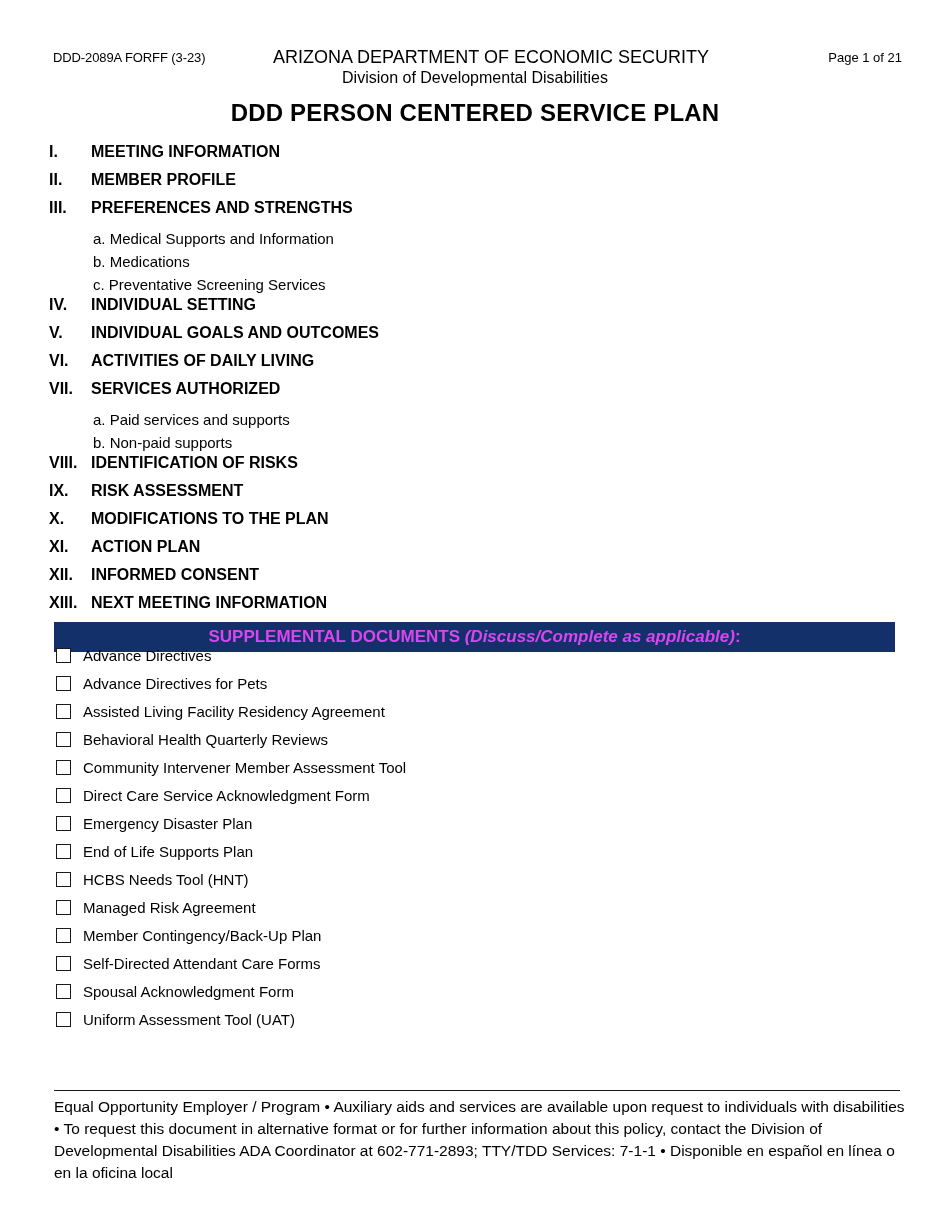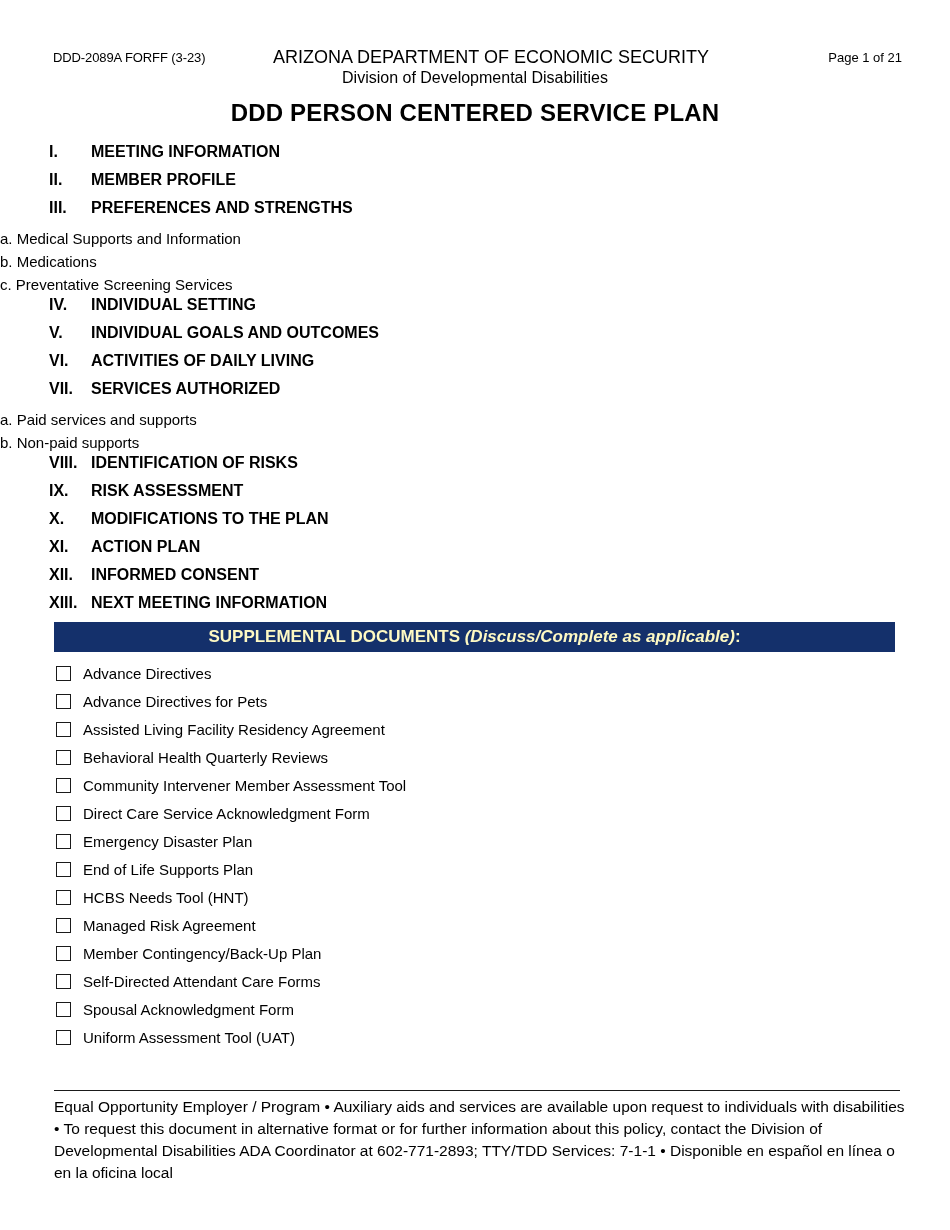--- a/index.html
+++ b/index.html
@@ -95,52 +95,53 @@
     font-weight: bold;
     flex: none;
   }
   .toc-label {
     font-size: 16px;
     font-weight: bold;
     white-space: nowrap;
   }
   .toc-sub {
     height: 23px;
+    margin-left: 93px;
     font-size: 15px;
     line-height: 23px;
     white-space: nowrap;
   }
 
   
   .banner {
     position: absolute;
     left: 54px;
     top: 622px;
     width: 841px;
     height: 30px;
     background: #14306b;
     display: flex;
     align-items: center;
     justify-content: center;
   }
   .banner-text {
-    color: #fef9c3;
+    color: #d946ef;
     font-size: 17px;
     font-weight: bold;
     white-space: nowrap;
   }
   .banner-text .ital {
     font-style: italic;
   }
 
   
   .checklist {
     position: absolute;
     left: 0;
-    top: 659px;
+    top: 641px;
     width: 950px;
   }
   .check-row {
     display: flex;
     align-items: center;
     height: 28px;
     padding-left: 56px;
   }
   .checkbox {
     width: 15px;

